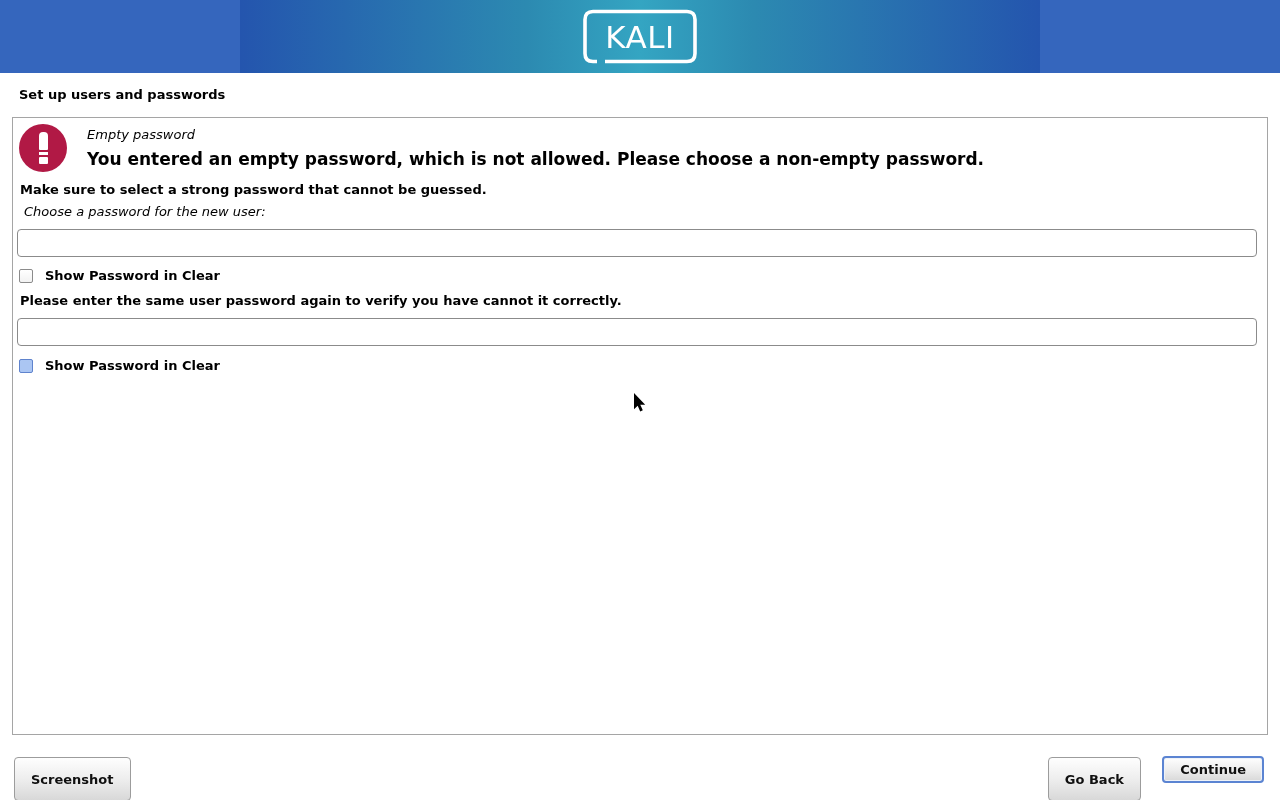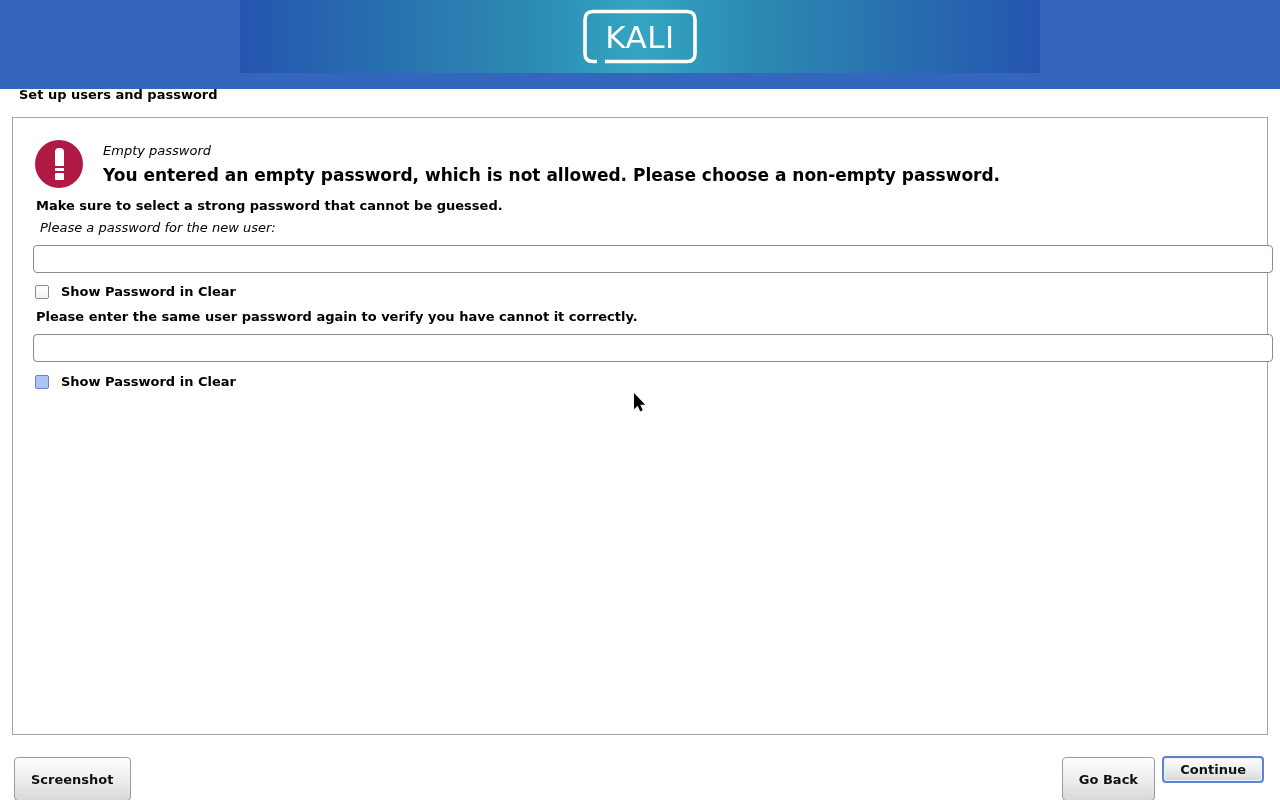--- a/index.html
+++ b/index.html
@@ -6,41 +6,41 @@
   html,body { width:1280px; height:800px; }
   body {
     font-family:"DejaVu Sans", sans-serif;
     background:#ffffff;
     color:#000000;
     position:relative;
     overflow:hidden;
   }
   
   .banner {
-    position:absolute; left:0; top:0; width:1280px; height:89px;
+    position:absolute; left:0; top:0; width:1280px; height:73px;
     background:#3566bd;
   }
   .banner-gradient {
     position:absolute; left:240px; top:0; width:800px; height:73px;
     background:linear-gradient(90deg,#2455ae 0%,#2c8ab1 36%,#34a5c2 50%,#2c8ab1 64%,#2455ae 100%);
   }
   .logo {
     position:absolute; left:583px; top:9px; width:114px; height:55px;
   }
   
   .page-title {
     position:absolute; left:19px; top:87px;
     font-size:13px; font-weight:bold;
   }
   
   .panel {
     position:absolute; left:12px; top:117px; width:1256px; height:618px;
     border:1px solid #a5a5a5;
     background:#ffffff;
-    padding:20px;
+    padding:4px;
   }
   .alert-row { display:flex; margin-top:2px; }
   .err-icon {
     width:48px; height:48px; border-radius:50%;
     background:#b11945; flex:0 0 48px; margin-left:2px;
     display:flex; flex-direction:column; align-items:center;
     padding-top:8px;
   }
   .err-icon .seg { background:#ffffff; width:9px; }
   .err-icon .seg.bar  { height:18px; border-radius:4px 4px 1px 1px; }
@@ -81,58 +81,58 @@
   
   .btn {
     position:absolute; height:44px;
     background:linear-gradient(#fefefe,#ececec 55%,#d8d8d8);
     border:1px solid #9c9c9c; border-radius:4px;
     font-family:"DejaVu Sans", sans-serif;
     font-size:13px; font-weight:bold; color:#101010;
     padding:0 16px; cursor:pointer;
   }
   .btn-screenshot { left:14px;  top:757px; }
-  .btn-goback    { right:125px; top:757px;padding-left:16px; }
+  .btn-goback    { right:139px; top:757px;padding-left:16px; }
   .btn-continue  {
     right:16px; top:756px; height:27px;
     border:2px solid #5b84d2;
     box-shadow:inset 0 0 0 1px #eef2f8;
   }
   
   .cursor { position:absolute; left:633px; top:393px; pointer-events:none; }
 </style>
 </head>
 <body>
 
 <div class="banner">
   <div class="banner-gradient"></div>
   <svg class="logo" viewBox="0 0 114 54">
     <path d="M 22 52 L 104 52 Q 112 52 112 44 L 112 10 Q 112 2 104 2 L 10 2 Q 2 2 2 10 L 2 44 Q 2 52 10 52 L 14 52" fill="none" stroke="#ffffff" stroke-width="3.6"></path>
     <text x="57" y="38" text-anchor="middle" font-family="DejaVu Sans, sans-serif" font-size="31" fill="#ffffff" letter-spacing="0.5">KALI</text>
   </svg>
 </div>
 
-<div class="page-title">Set up users and password</div>
+<div class="page-title">Set up users and passwords</div>
 
 <div class="panel">
 
   <div class="alert-row">
     <div class="err-icon">
       <div class="seg bar"></div>
       <div class="seg mid"></div>
       <div class="seg dot"></div>
     </div>
     <div class="alert-text">
       <div class="alert-title">Empty password</div>
       <div class="alert-message">You entered an empty password, which is not allowed. Please choose a non-empty password.</div>
     </div>
   </div>
 
   <div class="section-heading mt-18">Make sure to select a strong password that cannot be guessed.</div>
-  <div class="field-label">Please a password for the new user:</div>
+  <div class="field-label">Choose a password for the new user:</div>
   <input class="pw-input" type="password" value="" style="">
   <div class="check-row mt-11">
     <div class="checkbox"></div>
     <div class="check-label">Show Password in Clear</div>
   </div>
 
   <div class="section-heading mt-18">Please enter the same user password again to verify you have cannot it correctly.</div>
   <input class="pw-input" type="password" value="" style="">
   <div class="check-row mt-12">
     <div class="checkbox focused"></div>

